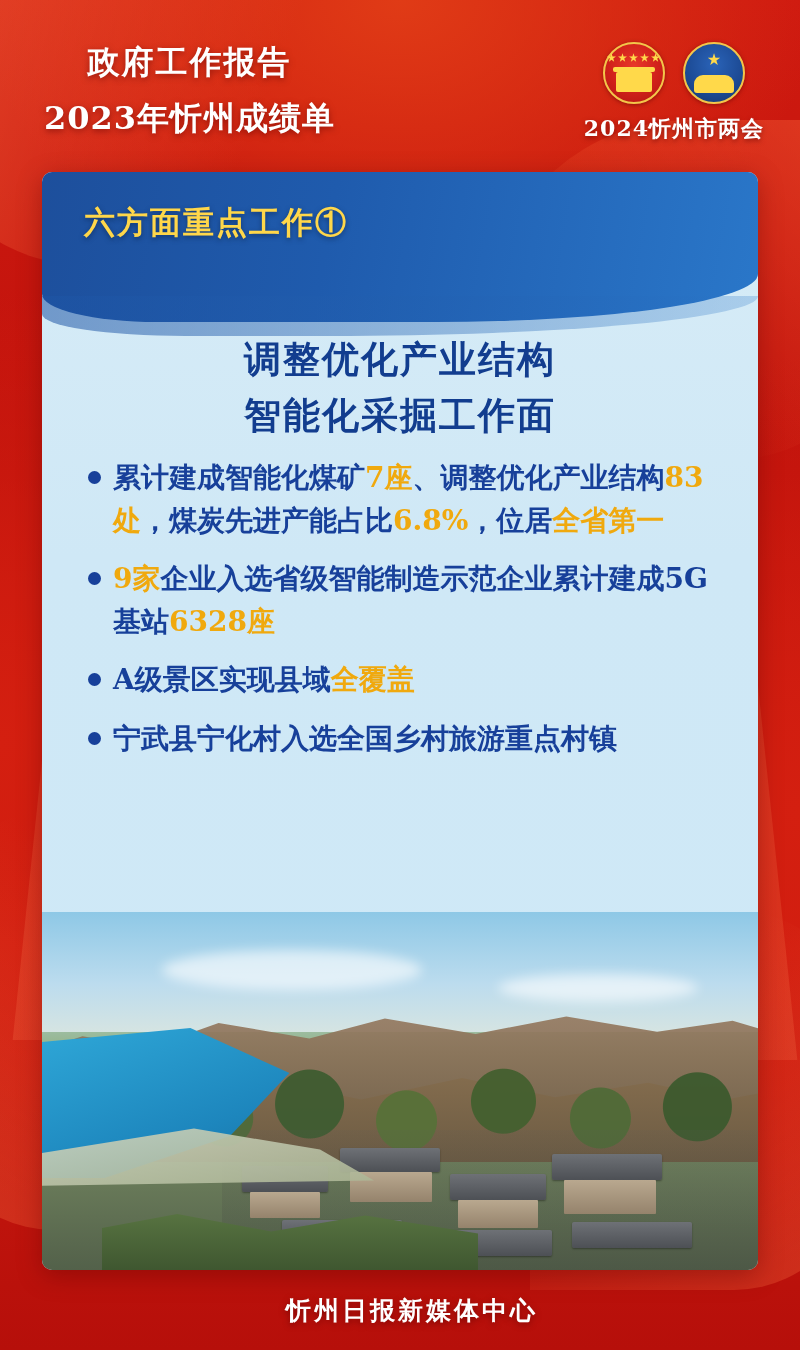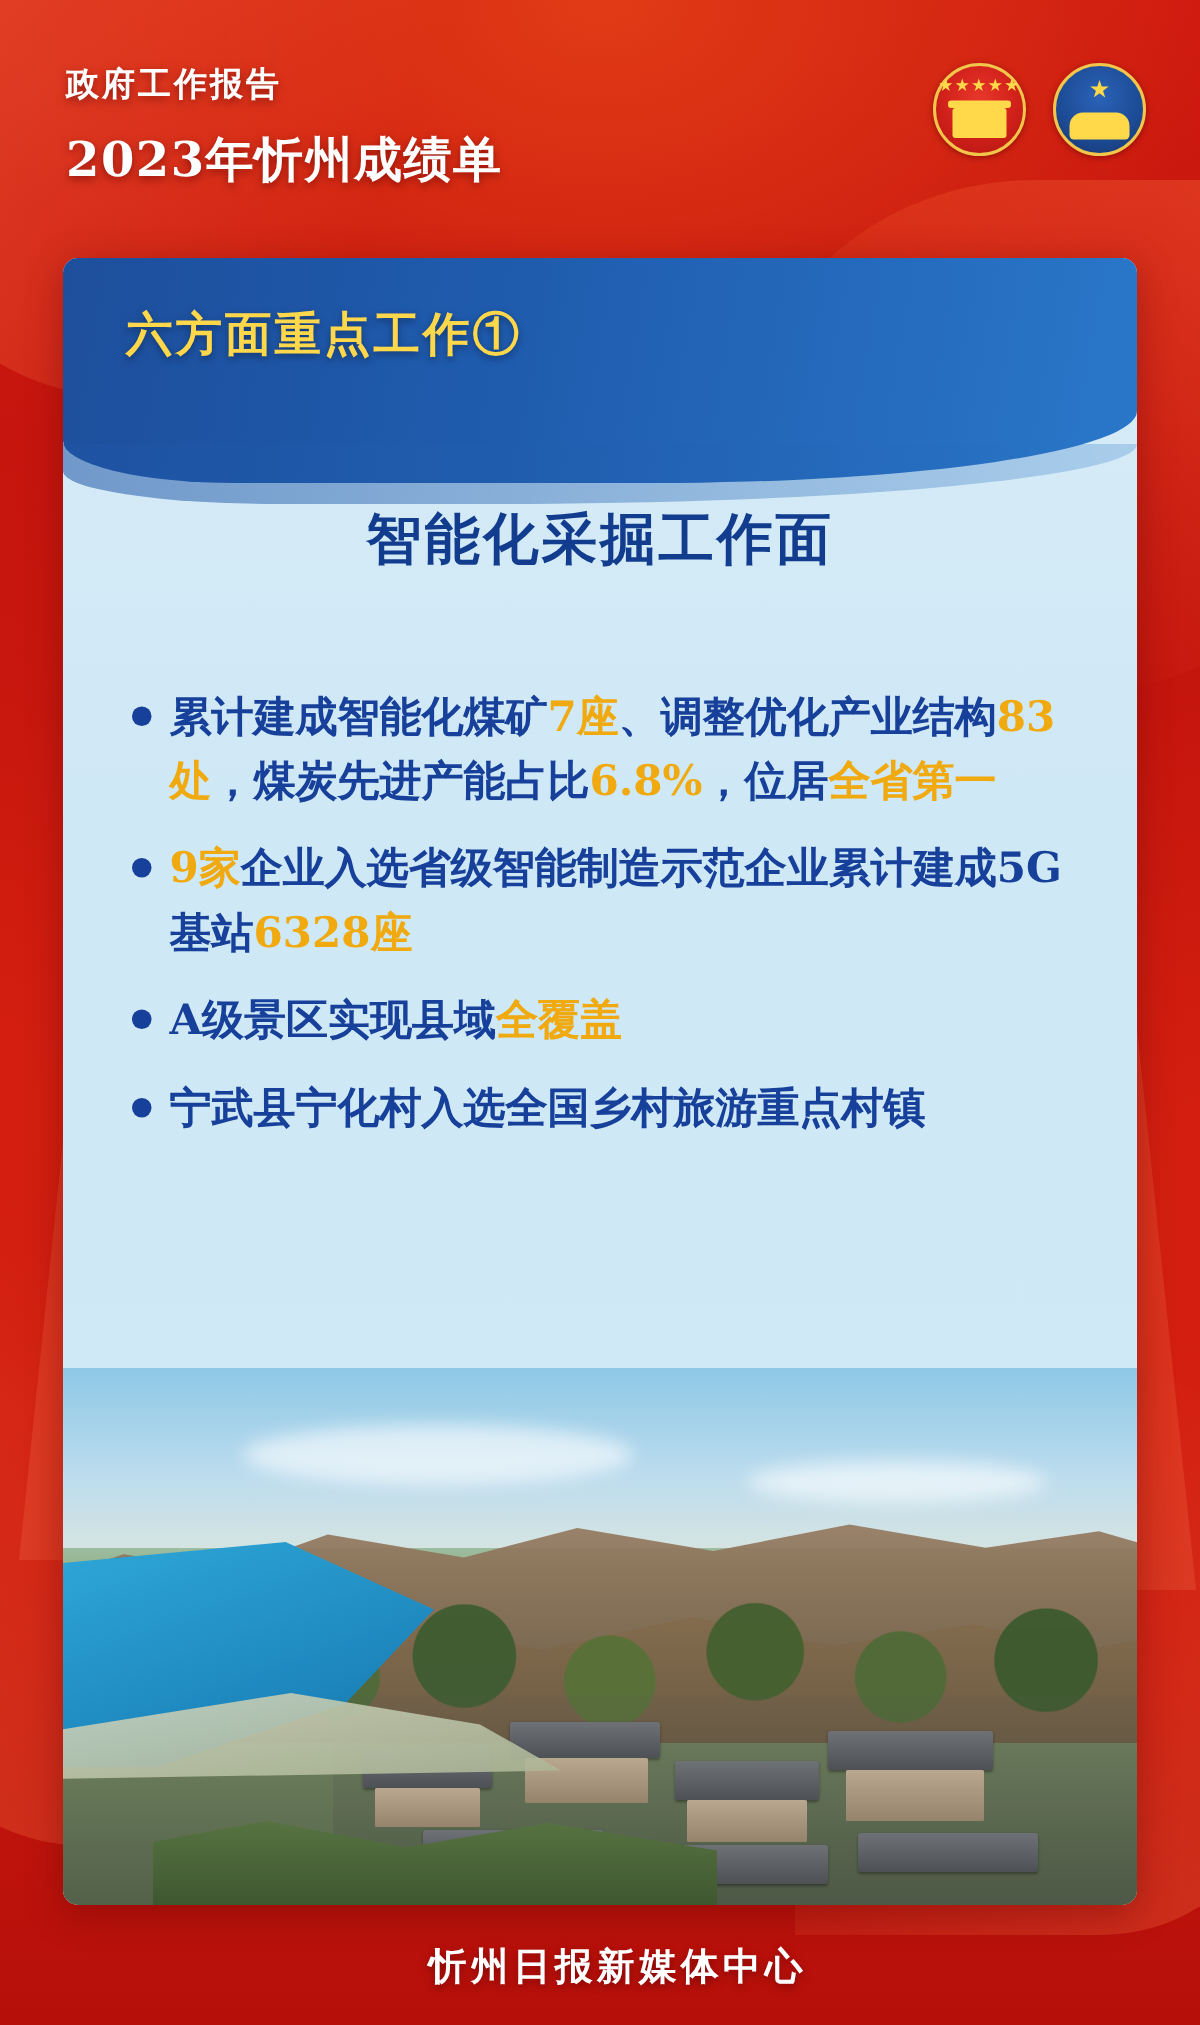--- a/index.html
+++ b/index.html
@@ -74,24 +74,25 @@
     justify-content: space-between;
     padding: 42px 36px 0 44px;
     box-sizing: border-box;
   }
   .header-left {
     color: #ffffff;
     text-shadow: 0 2px 6px rgba(90,0,0,.55);
   }
   .title-line1 {
     font-family: Liberation Serif, serif;
-    font-size: 22px;
+    font-size: 32px;
     font-weight: 700;
     letter-spacing: 2px;
     line-height: 1.25;
+    text-align: center;
   }
   .title-line2 {
     font-family: "DejaVu Serif", serif;
     font-size: 32px;
     font-weight: 700;
     letter-spacing: 1px;
     line-height: 1.3;
     margin-top: 16px;
   }
   .header-right {
@@ -379,28 +380,30 @@
       <div class="emblems">
         <div class="emblem emblem-gov">
           <span class="stars">★★★★★</span>
           <span class="gate"></span>
         </div>
         <div class="emblem emblem-cppcc">
           <span class="c-star">★</span>
           <span class="c-base"></span>
         </div>
       </div>
+      <div class="meeting-label">2024忻州市两会</div>
     </div>
   </div>
 
   <div class="card">
     <div class="card-wave"></div>
     <div class="section-title">六方面重点工作①</div>
 
     <div class="headline">
+      <div>调整优化产业结构</div>
       <div>智能化采掘工作面</div>
     </div>
 
     <div class="bullets" id="bullets">
         <div class="bullet">
           <span class="dot"></span>
           <div class="bullet-text"><span>累计建成智能化煤矿</span><span class="hl">7座</span><span>、调整优化产业结构</span><span class="hl">83处</span><span>，煤炭先进产能占比</span><span class="hl">6.8%</span><span>，位居</span><span class="hl">全省第一</span></div>
         </div>
         <div class="bullet">
           <span class="dot"></span>

